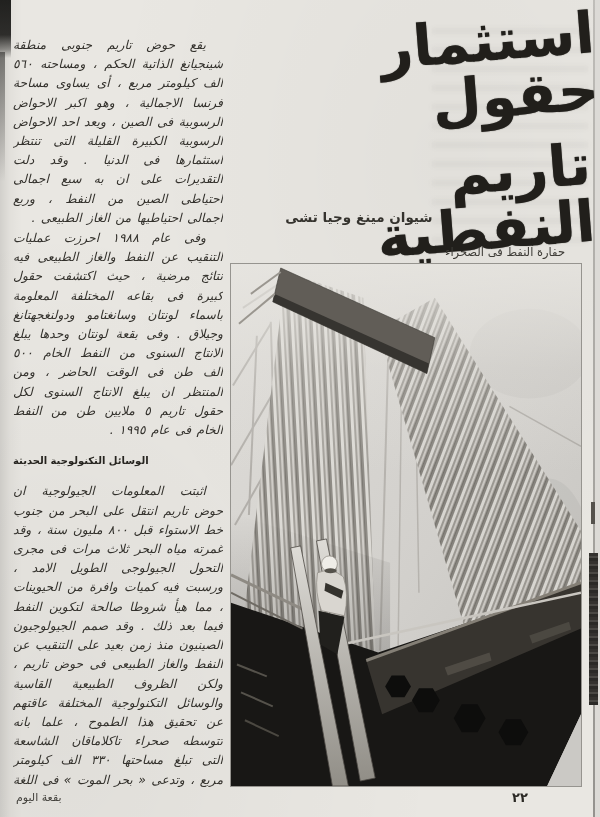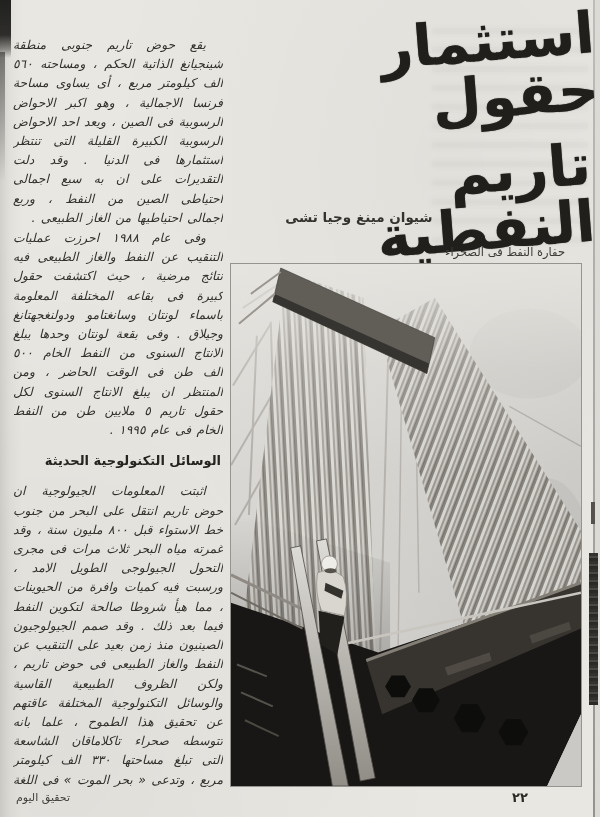--- a/index.html
+++ b/index.html
@@ -47,22 +47,22 @@
   
   .photo { position:absolute; left:230px; top:263px; width:352px; height:524px;
     border:1px solid #96948f; background:#d5d3cf; }
   .photo svg { display:block; width:100%; height:100%; }
 
   
   .text-column { position:absolute; left:13px; top:36px; width:210px; height:756px;
     direction:rtl; text-align:justify; font-size:12.3px; line-height:19.2px;
     color:#33312c; overflow:hidden; }
   .text-column p { margin:0 0 1px 0; text-indent:17px; word-spacing:1.5px;font-style:italic; }
-  .text-column h2 { font-size:13px; font-weight:bold; color:#26241f;
-    margin:11px 2px 12px 0; text-align:right; }
+  .text-column h2 { font-size:10px; font-weight:bold; color:#26241f;
+    margin:11px 2px 12px 0; text-align:left; }
 
   .magazine-name { position:absolute; left:16px; top:791px; font-size:11px; color:#44423d; direction:rtl; }
   .page-number { position:absolute; left:512px; top:790px; font-size:13px; font-weight:bold; color:#2a2824; }
 </style>
 </head>
 <body>
 
 <div id="page">
 
   <div class="corner-shadow"></div>
@@ -200,16 +200,16 @@
     </svg>
   </div>
 
   <div class="text-column">
     <p>يقع حوض تاريم جنوبى منطقة شينجيانغ الذاتية الحكم ، ومساحته ٥٦٠ الف كيلومتر مربع ، أى يساوى مساحة فرنسا الاجمالية ، وهو اكبر الاحواض الرسوبية فى الصين ، ويعد احد الاحواض الرسوبية الكبيرة القليلة التى تنتظر استثمارها فى الدنيا . وقد دلت التقديرات على ان به سبع اجمالى احتياطى الصين من النفط ، وربع اجمالى احتياطيها من الغاز الطبيعى .</p>
     <p>وفى عام ١٩٨٨ احرزت عمليات التنقيب عن النفط والغاز الطبيعى فيه نتائج مرضية ، حيث اكتشفت حقول كبيرة فى بقاعه المختلفة المعلومة باسماء لونتان وسانغتامو ودولنغجهتانغ وجيلاق . وفى بقعة لونتان وحدها يبلغ الانتاج السنوى من النفط الخام ٥٠٠ الف طن فى الوقت الحاضر ، ومن المنتظر ان يبلغ الانتاج السنوى لكل حقول تاريم ٥ ملايين طن من النفط الخام فى عام ١٩٩٥ .</p>
     <h2>الوسائل التكنولوجية الحديثة</h2>
     <p>اثبتت المعلومات الجيولوجية ان حوض تاريم انتقل على البحر من جنوب خط الاستواء قبل ٨٠٠ مليون سنة ، وقد غمرته مياه البحر ثلاث مرات فى مجرى التحول الجيولوجى الطويل الامد ، ورسبت فيه كميات وافرة من الحيوينات ، مما هيأ شروطا صالحة لتكوين النفط فيما بعد ذلك . وقد صمم الجيولوجيون الصينيون منذ زمن بعيد على التنقيب عن النفط والغاز الطبيعى فى حوض تاريم ، ولكن الظروف الطبيعية القاسية والوسائل التكنولوجية المختلفة عاقتهم عن تحقيق هذا الطموح ، علما بانه تتوسطه صحراء تاكلاماقان الشاسعة التى تبلغ مساحتها ٣٣٠ الف كيلومتر مربع ، وتدعى « بحر الموت » فى اللغة الويغورية ، ويتعذر دخولها على السيارة ناهيك عن السير فيها . وفى ربيع عام ١٩٥٨ اقتحمها فريق استقصائى مكون من اكثر من ٢٠٠ جيولوجى ، واكثر من ٦٠٠ جمل من</p>
   </div>
 
-  <div class="magazine-name">تحقيق اليوم</div>
+  <div class="magazine-name">بقعة اليوم</div>
   <div class="page-number">٢٢</div>
 
 </div>
 
 </body></html>

